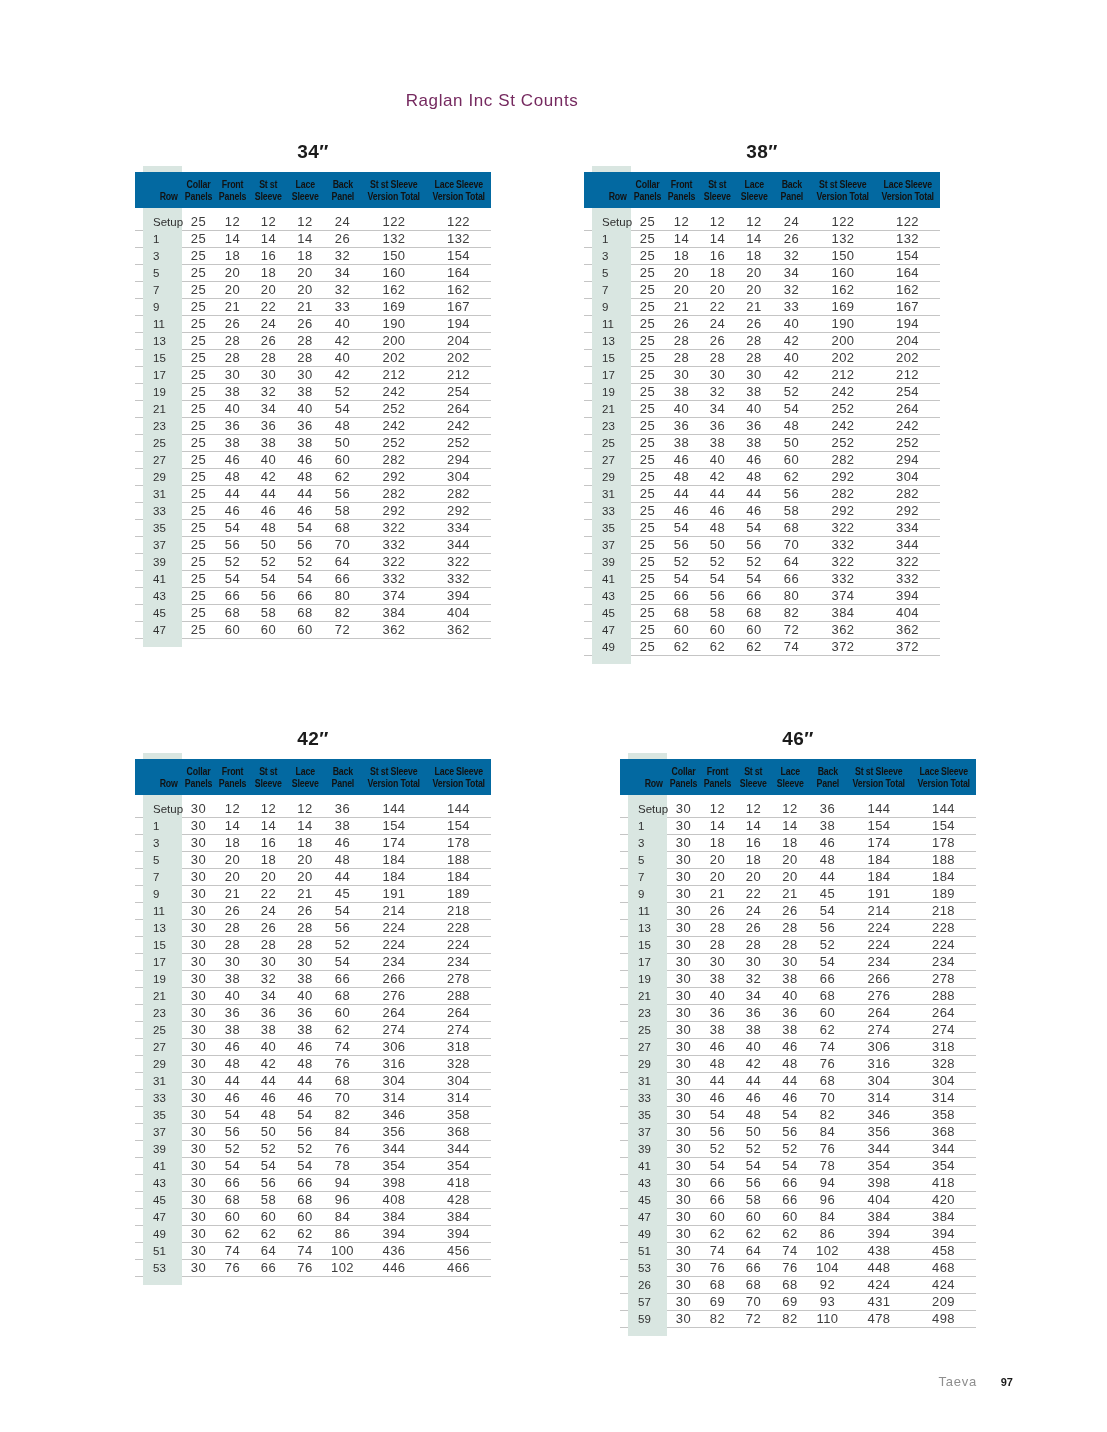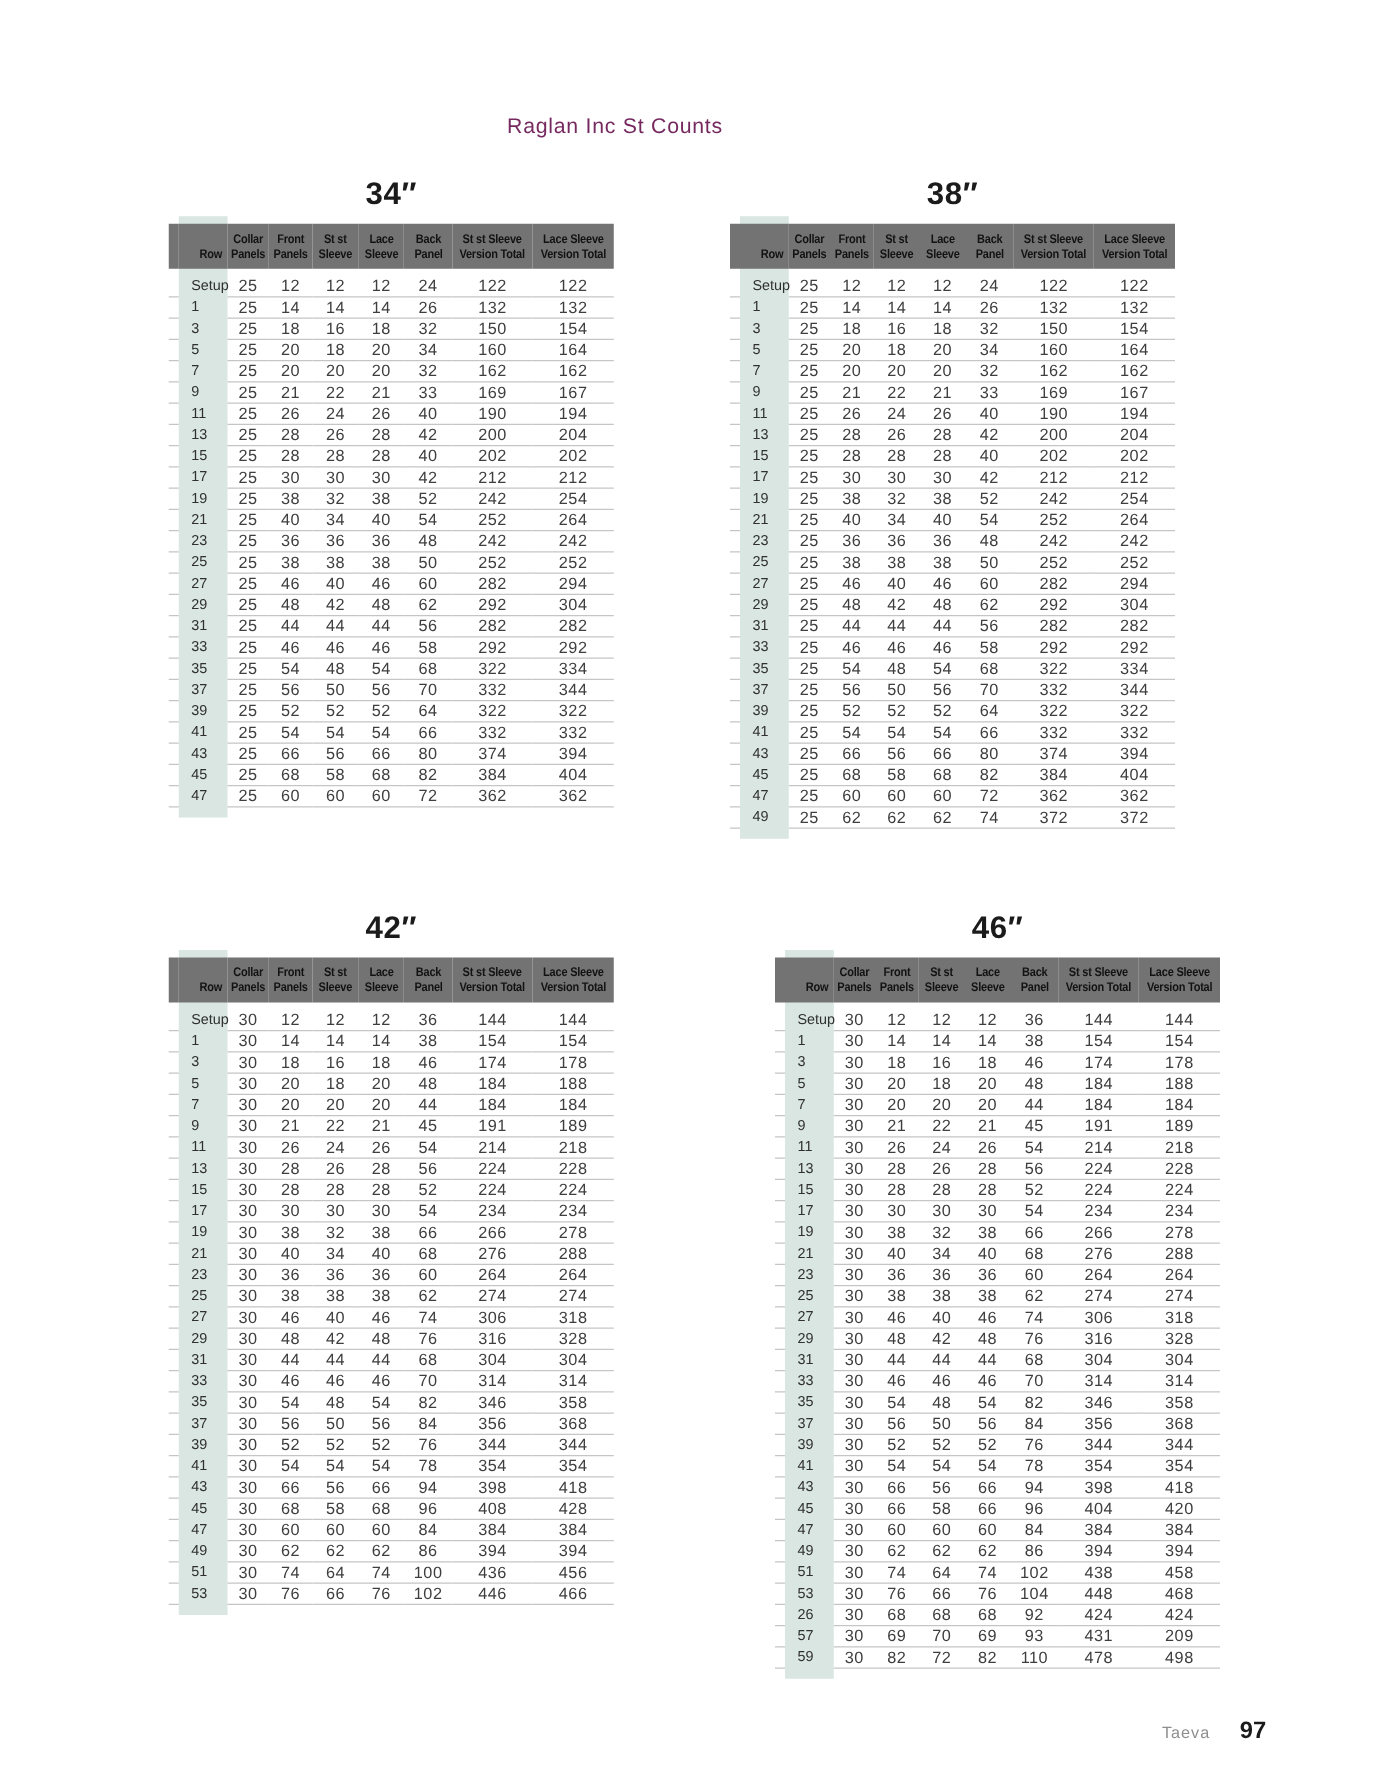--- a/index.html
+++ b/index.html
@@ -14,40 +14,40 @@
     position: absolute; top: 91px; left: 0; width: 984px;
     text-align: center; font-size: 17px; font-weight: 400;
     color: #75295F; letter-spacing: 0.6px;
   }
   .size-table { position: absolute; width: 356px; }
   .t0 { left: 135px; top: 141px; }
   .t1 { left: 584px; top: 141px; }
   .t2 { left: 135px; top: 728px; }
   .t3 { left: 620px; top: 728px; }
   .size-title {
-    text-align: center; font-size: 25px; font-weight: 700;
+    text-align: center; font-size: 19px; font-weight: 700;
     color: #1b1b1b; letter-spacing: 0.5px; margin-bottom: 9px;
     font-family: "Liberation Sans", sans-serif;
   }
   .twrap { position: relative; }
   .teal-stripe {
     position: absolute; left: 8px; top: -6px; bottom: -8px; width: 39px;
     background: #D9E6E1;
   }
   table {
     position: relative; width: 356px;
     border-collapse: collapse; table-layout: fixed;
   }
   col.co { width: 8px; }  col.cr { width: 39px; }
   col.c1 { width: 33px; } col.c2 { width: 35px; }
   col.c3 { width: 37px; } col.c4 { width: 36px; }
   col.c5 { width: 39px; } col.c6 { width: 64px; }
   col.c7 { width: 65px; }
   thead th {
-    background: #737373; vertical-align: bottom;
+    background: #0369a1; vertical-align: bottom;
     padding: 7px 0 5px; font-size: 10px; font-weight: 700;
     color: #121212; line-height: 1.18; text-align: center;
   }
   thead th .hdr {
     display: inline-block; white-space: pre;
     transform: scaleX(0.88); transform-origin: 50% 100%;
     letter-spacing: -0.2px;
   }
   thead th.row-h { text-align: right; margin-top: 19px; }
   thead th.row-h .hdr { transform-origin: 0 100%; padding-left: 11px; }
@@ -60,21 +60,21 @@
   tbody td.row-l {
     border-bottom: none; text-align: left; padding-left: 10px;
     font-size: 11.5px; color: #303030; letter-spacing: 0;
   }
   tbody tr:first-child td { padding-top: 6px; height: 22px; }
   .page-footer {
     position: absolute; top: 1374px; left: 0; width: 1013px;
     text-align: right; font-size: 13px;
   }
   .designer { color: #8E8E8E; letter-spacing: 0.8px; }
-  .page-num { color: #1a1a1a; font-weight: 700; margin-left: 20px; font-size: 19px; }
+  .page-num { color: #1a1a1a; font-weight: 700; margin-left: 20px; font-size: 11px; }
 </style>
 </head>
 <body>
 
 <h1 class="page-title">Raglan Inc St Counts</h1>
 
 <section class="size-table t0">
   <h2 class="size-title">34″</h2>
   <div class="twrap">
     <div class="teal-stripe"></div>

